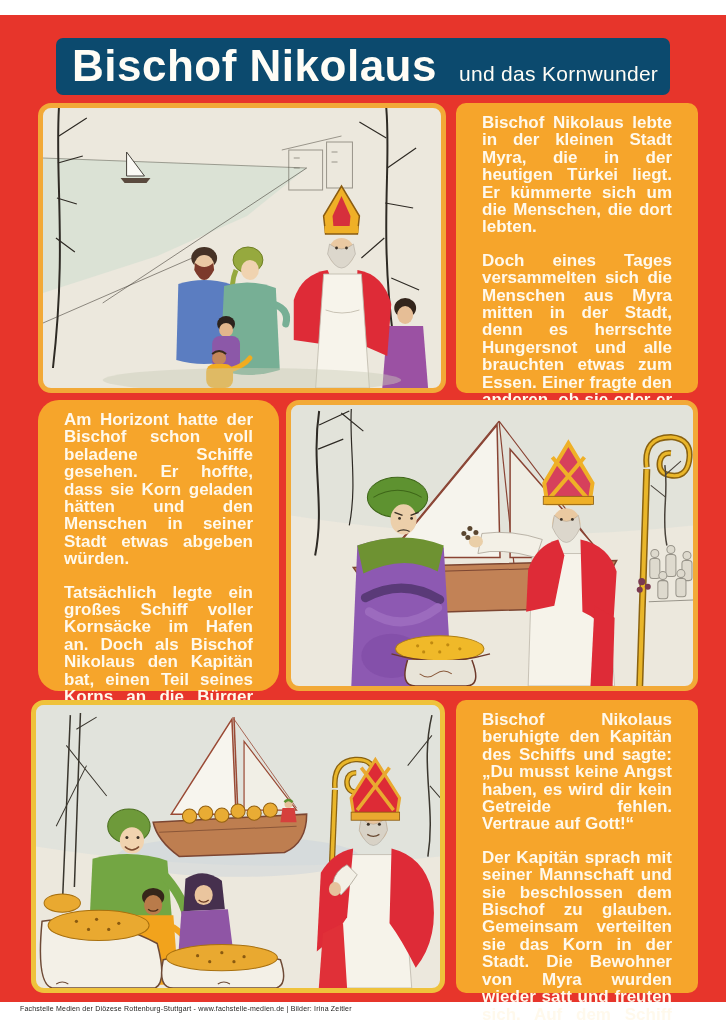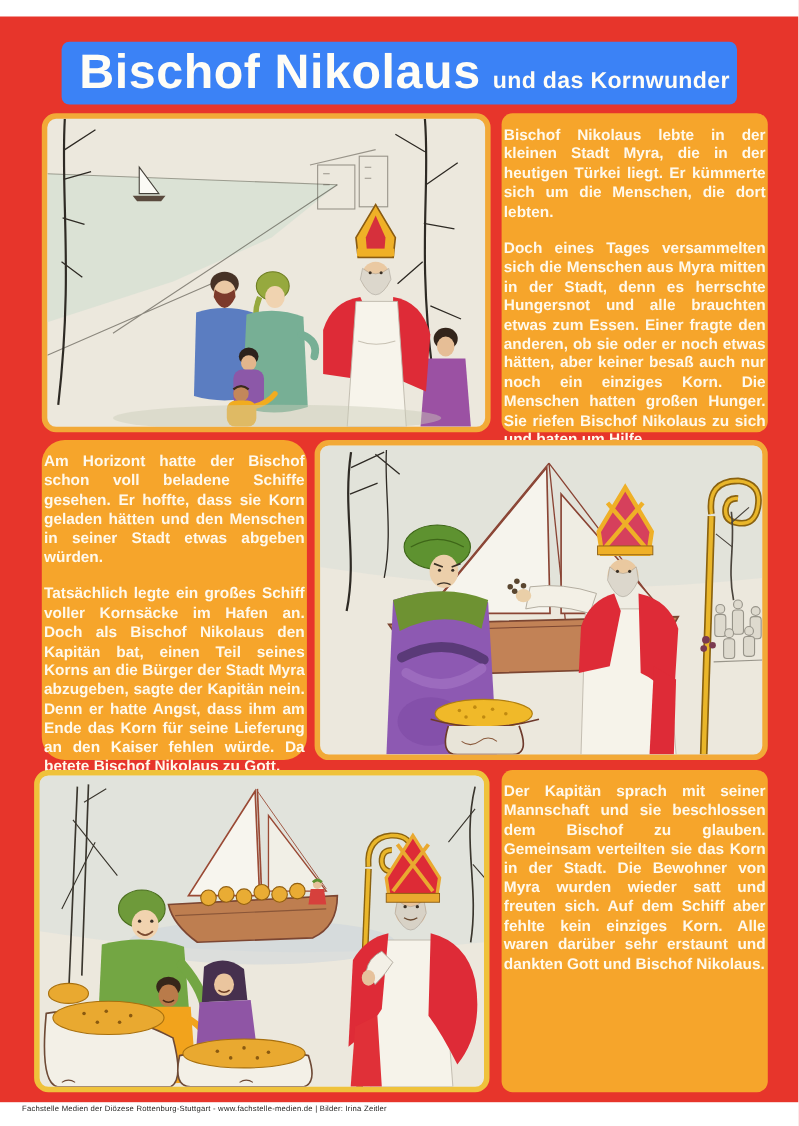--- a/index.html
+++ b/index.html
@@ -4,30 +4,30 @@
 <style>
   html,body{margin:0;padding:0;background:#ffffff;}
   .page{
     position:relative;width:726px;height:1024px;background:#ffffff;
     overflow:hidden;font-family:"Liberation Sans","DejaVu Sans",sans-serif;
   }
   .poster-bg{position:absolute;left:0;top:15px;width:726px;height:987px;background:#E7352B;}
   
   .banner{
     position:absolute;left:56px;top:38px;width:614px;height:57px;
-    background:#3b82f6;border-radius:7px;display:flex;align-items:baseline;
+    background:#0c4a6e;border-radius:7px;display:flex;align-items:baseline;
     padding-left:16px;box-sizing:border-box;white-space:nowrap;
   }
   .banner .title{font-size:44px;line-height:55px;font-weight:bold;color:#FFFDF6;letter-spacing:.5px;}
-  .banner .subtitle{font-size:21px;font-weight:bold;color:#FFFDF6;margin-left:11px;letter-spacing:.3px;}
+  .banner .subtitle{font-size:21px;font-weight:normal;color:#FFFDF6;margin-left:22px;letter-spacing:.3px;}
   
   .textbox{
     position:absolute;background:#F6A52B;border-radius:10px;
-    padding:11px 2px;box-sizing:border-box;color:#FFF9EC;font-weight:bold;
-    font-size:14px;line-height:17.4px;text-align:justify;
+    padding:11px 26px;box-sizing:border-box;color:#FFF9EC;font-weight:bold;
+    font-size:17px;line-height:17.4px;text-align:justify;
   }
   .textbox p{margin:0 0 16px 0;}
   .textbox p:last-child{margin-bottom:0;}
   #text-intro {left:456px;top:103px;width:242px;height:290px;}
   #text-middle{left:38px; top:400px;width:241px;height:291px;border-radius:21px;}
   #text-ending{left:456px;top:700px;width:242px;height:293px;}
   
   .illus{
     position:absolute;background:#ECE8DD;border:5px solid #F2A937;
     border-radius:13px;box-sizing:border-box;overflow:hidden;
@@ -344,17 +344,18 @@
         <g>
           <path d="M312,92 L336,54 L360,92 L357,112 L315,112 Z" fill="#DD2B36" stroke="#E9A930" stroke-width="3"></path>
           <path d="M318,104 L350,62 M322,62 L354,104" stroke="#E9A930" stroke-width="3.5" fill="none"></path>
           <rect x="312" y="106" width="48" height="8" fill="#E9A930" stroke="#8A5A10" stroke-width=".8"></rect>
         </g>
       </g>
     </svg>
   </div>
 
   <div class="textbox" id="text-ending">
+    <p>Bischof Nikolaus beruhigte den Kapitän des Schiffs und sagte: „Du musst keine Angst haben, es wird dir kein Getreide fehlen. Vertraue auf Gott!“</p>
     <p>Der Kapitän sprach mit seiner Mannschaft und sie beschlossen dem Bischof zu glauben. Gemeinsam verteilten sie das Korn in der Stadt. Die Bewohner von Myra wurden wieder satt und freuten sich. Auf dem Schiff aber fehlte kein einziges Korn. Alle waren darüber sehr erstaunt und dankten Gott und Bischof Nikolaus.</p>
   </div>
 
   <div class="footer">Fachstelle Medien der Diözese Rottenburg-Stuttgart - www.fachstelle-medien.de | Bilder: Irina Zeitler</div>
 </div>
 
 </body></html>

